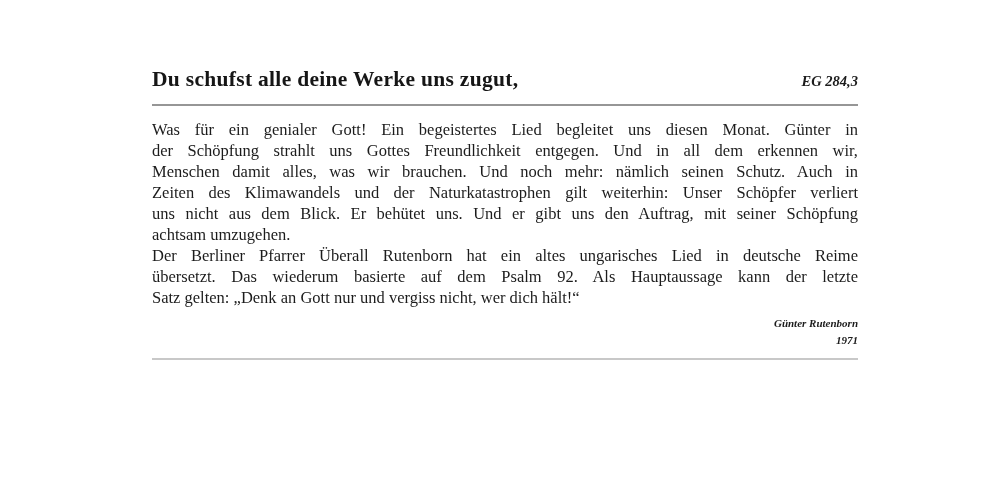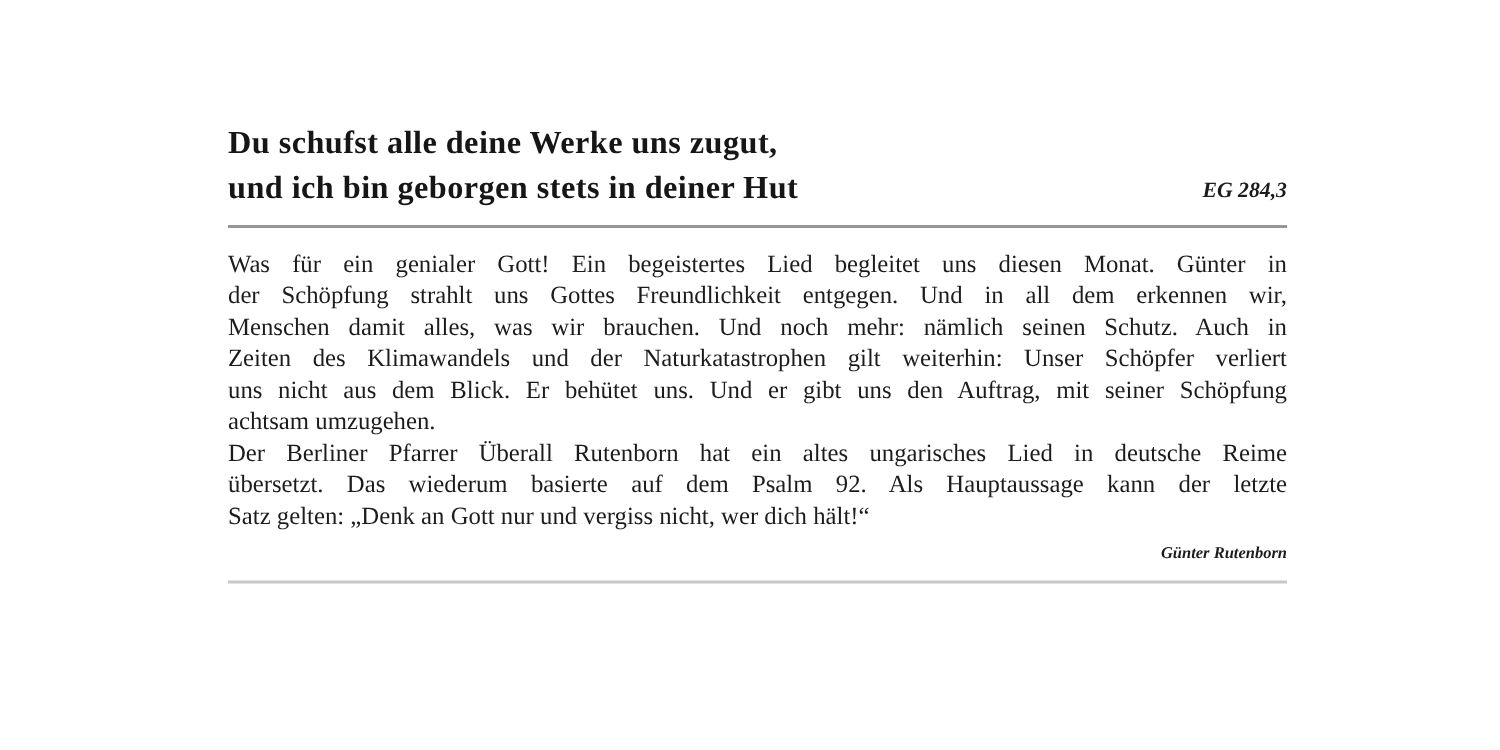--- a/index.html
+++ b/index.html
@@ -10,21 +10,21 @@
     background: #ffffff;
     font-family: "Liberation Serif", serif;
     color: #1c1c1c;
     overflow: hidden;
   }
   .sheet {
     position: absolute;
     left: 152px;
     top: 0;
     width: 706px;
-    padding-top: 80px;
+    padding-top: 64px;
   }
   .header {
     display: flex;
     justify-content: space-between;
     align-items: flex-end;
   }
   .title {
     font-weight: bold;
     font-size: 21.5px;
     line-height: 30px;
@@ -76,38 +76,38 @@
   }
 </style>
 </head>
 <body>
 
 <div class="sheet">
 
   <div class="header">
     <div class="title">
       <div>Du schufst alle deine Werke uns zugut,</div>
-      <div>und ich bin geborgen stets in deiner Hut</div>
     </div>
     <div class="reference">EG 284,3</div>
   </div>
 
   <hr class="rule rule-top">
 
   <div class="bodytext">
     <div class="line">Was für ein genialer Gott! Ein begeistertes Lied begleitet uns diesen Monat. Günter in</div>
     <div class="line">der Schöpfung strahlt uns Gottes Freundlichkeit entgegen. Und in all dem erkennen wir,</div>
     <div class="line">Menschen damit alles, was wir brauchen. Und noch mehr: nämlich seinen Schutz. Auch in</div>
     <div class="line">Zeiten des Klimawandels und der Naturkatastrophen gilt weiterhin: Unser Schöpfer verliert</div>
     <div class="line">uns nicht aus dem Blick. Er behütet uns. Und er gibt uns den Auftrag, mit seiner Schöpfung</div>
     <div class="line para-end">achtsam umzugehen.</div>
     <div class="line">Der Berliner Pfarrer Überall Rutenborn hat ein altes ungarisches Lied in deutsche Reime</div>
     <div class="line">übersetzt. Das wiederum basierte auf dem Psalm 92. Als Hauptaussage kann der letzte</div>
     <div class="line para-end">Satz gelten: „Denk an Gott nur und vergiss nicht, wer dich hält!“</div>
   </div>
 
   <div class="attribution">
     <div>Günter Rutenborn</div>
+    <div>1971</div>
   </div>
 
   <hr class="rule rule-bottom">
 
 </div>
 
 </body></html>

